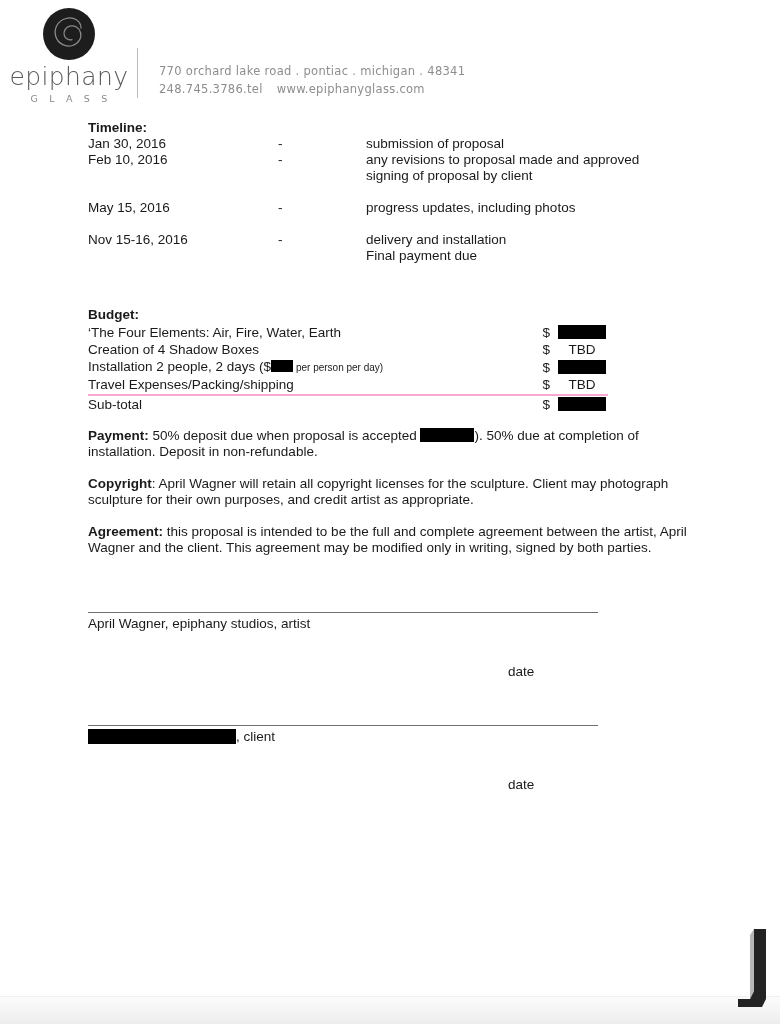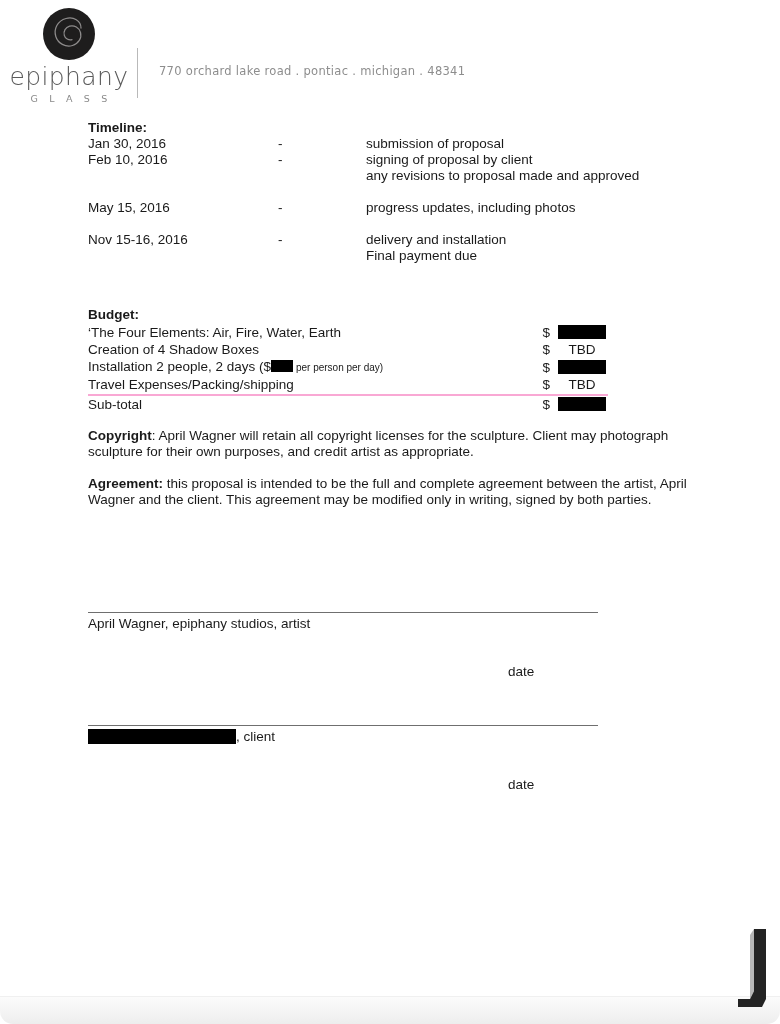--- a/index.html
+++ b/index.html
@@ -11,21 +11,20 @@
   body {
     font-family: "Liberation Sans", sans-serif;
     color: #1a1a1a;
   }
   #page {
     position: relative;
     width: 780px;
     height: 1024px;
     background: #ffffff;
     overflow: hidden;
-    border-radius: 13px;
   }
 
   
   .letterhead {
     position: absolute;
     left: 0; top: 0;
     width: 780px;
     height: 112px;
   }
   .logo-block {
@@ -195,40 +194,43 @@
         </svg>
       </div>
       <div class="logo-word">epiphany</div>
       <div class="logo-sub">G L A S S</div>
     </div>
 
     <div class="lh-divider"></div>
 
     <div class="lh-contact">
       <div>770 orchard lake road . pontiac . michigan . 48341</div>
+      <div>
+        <span>248.745.3786.tel</span><span class="sp"></span><span>www.epiphanyglass.com</span>
+      </div>
     </div>
   </div>
 
   <div class="timeline">
     <div class="sec-head">Timeline:</div>
 
     <div class="tl-row">
       <div class="tl-date">Jan 30, 2016</div>
       <div class="tl-dash">-</div>
       <div class="tl-desc">
         <div>submission of proposal</div>
       </div>
     </div>
 
     <div class="tl-row">
       <div class="tl-date">Feb 10, 2016</div>
       <div class="tl-dash">-</div>
       <div class="tl-desc">
+        <div>any revisions to proposal made and approved</div>
         <div>signing of proposal by client</div>
-        <div>any revisions to proposal made and approved</div>
       </div>
     </div>
 
     <div class="tl-row gap">
       <div class="tl-date">May 15, 2016</div>
       <div class="tl-dash">-</div>
       <div class="tl-desc">
         <div>progress updates, including photos</div>
       </div>
     </div>
@@ -270,20 +272,21 @@
         <tr>
           <td class="bd-label">Sub-total</td>
           <td class="bd-cur">$</td>
           <td class="bd-val"><span class="redact redact-val"></span></td>
         </tr>
       </tbody>
     </table>
   </div>
 
   <div class="paras">
+    <p class="para"><b>Payment:</b><span> 50% deposit due when proposal is accepted </span><span class="redact redact-pay"></span><span>). 50% due at completion of installation. Deposit in non-refundable.</span></p>
 
     <p class="para"><b>Copyright</b><span>: April Wagner will retain all copyright licenses for the sculpture. Client may photograph sculpture for their own purposes, and credit artist as appropriate.</span></p>
 
     <p class="para"><b>Agreement:</b><span> this proposal is intended to be the full and complete agreement between the artist, April Wagner and the client. This agreement may be modified only in writing, signed by both parties.</span></p>
   </div>
 
   <div class="sigs">
     <div class="sig-block">
       <div class="sig-rule"></div>
       <div class="sig-line">

